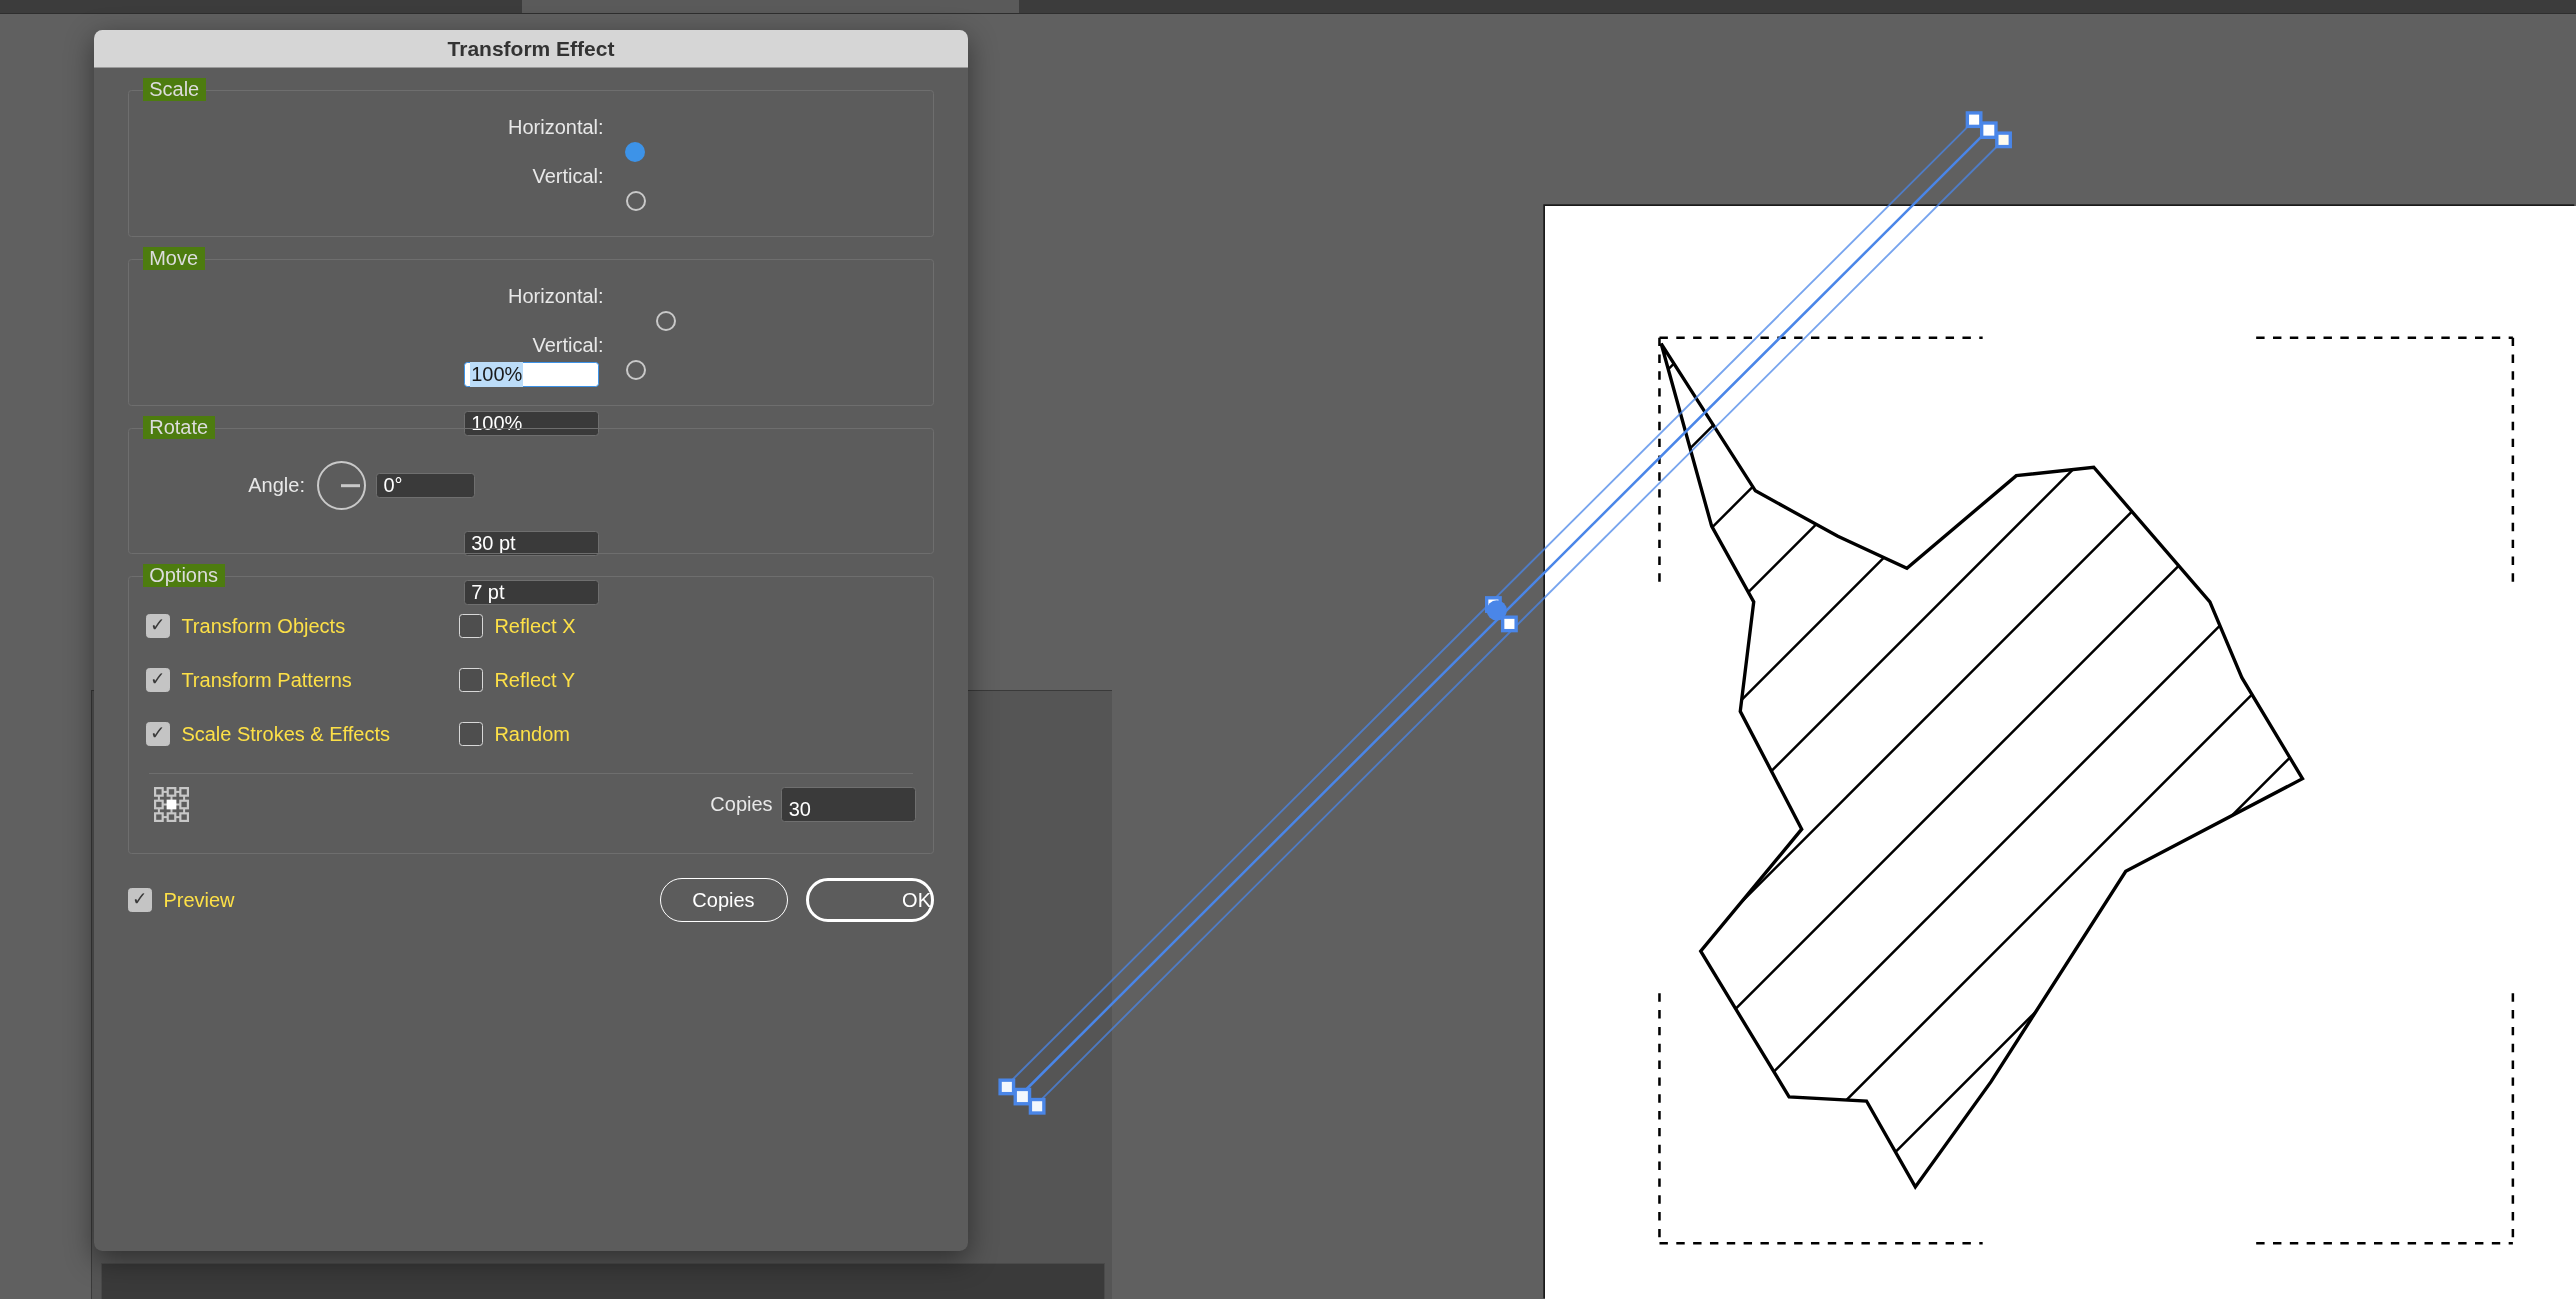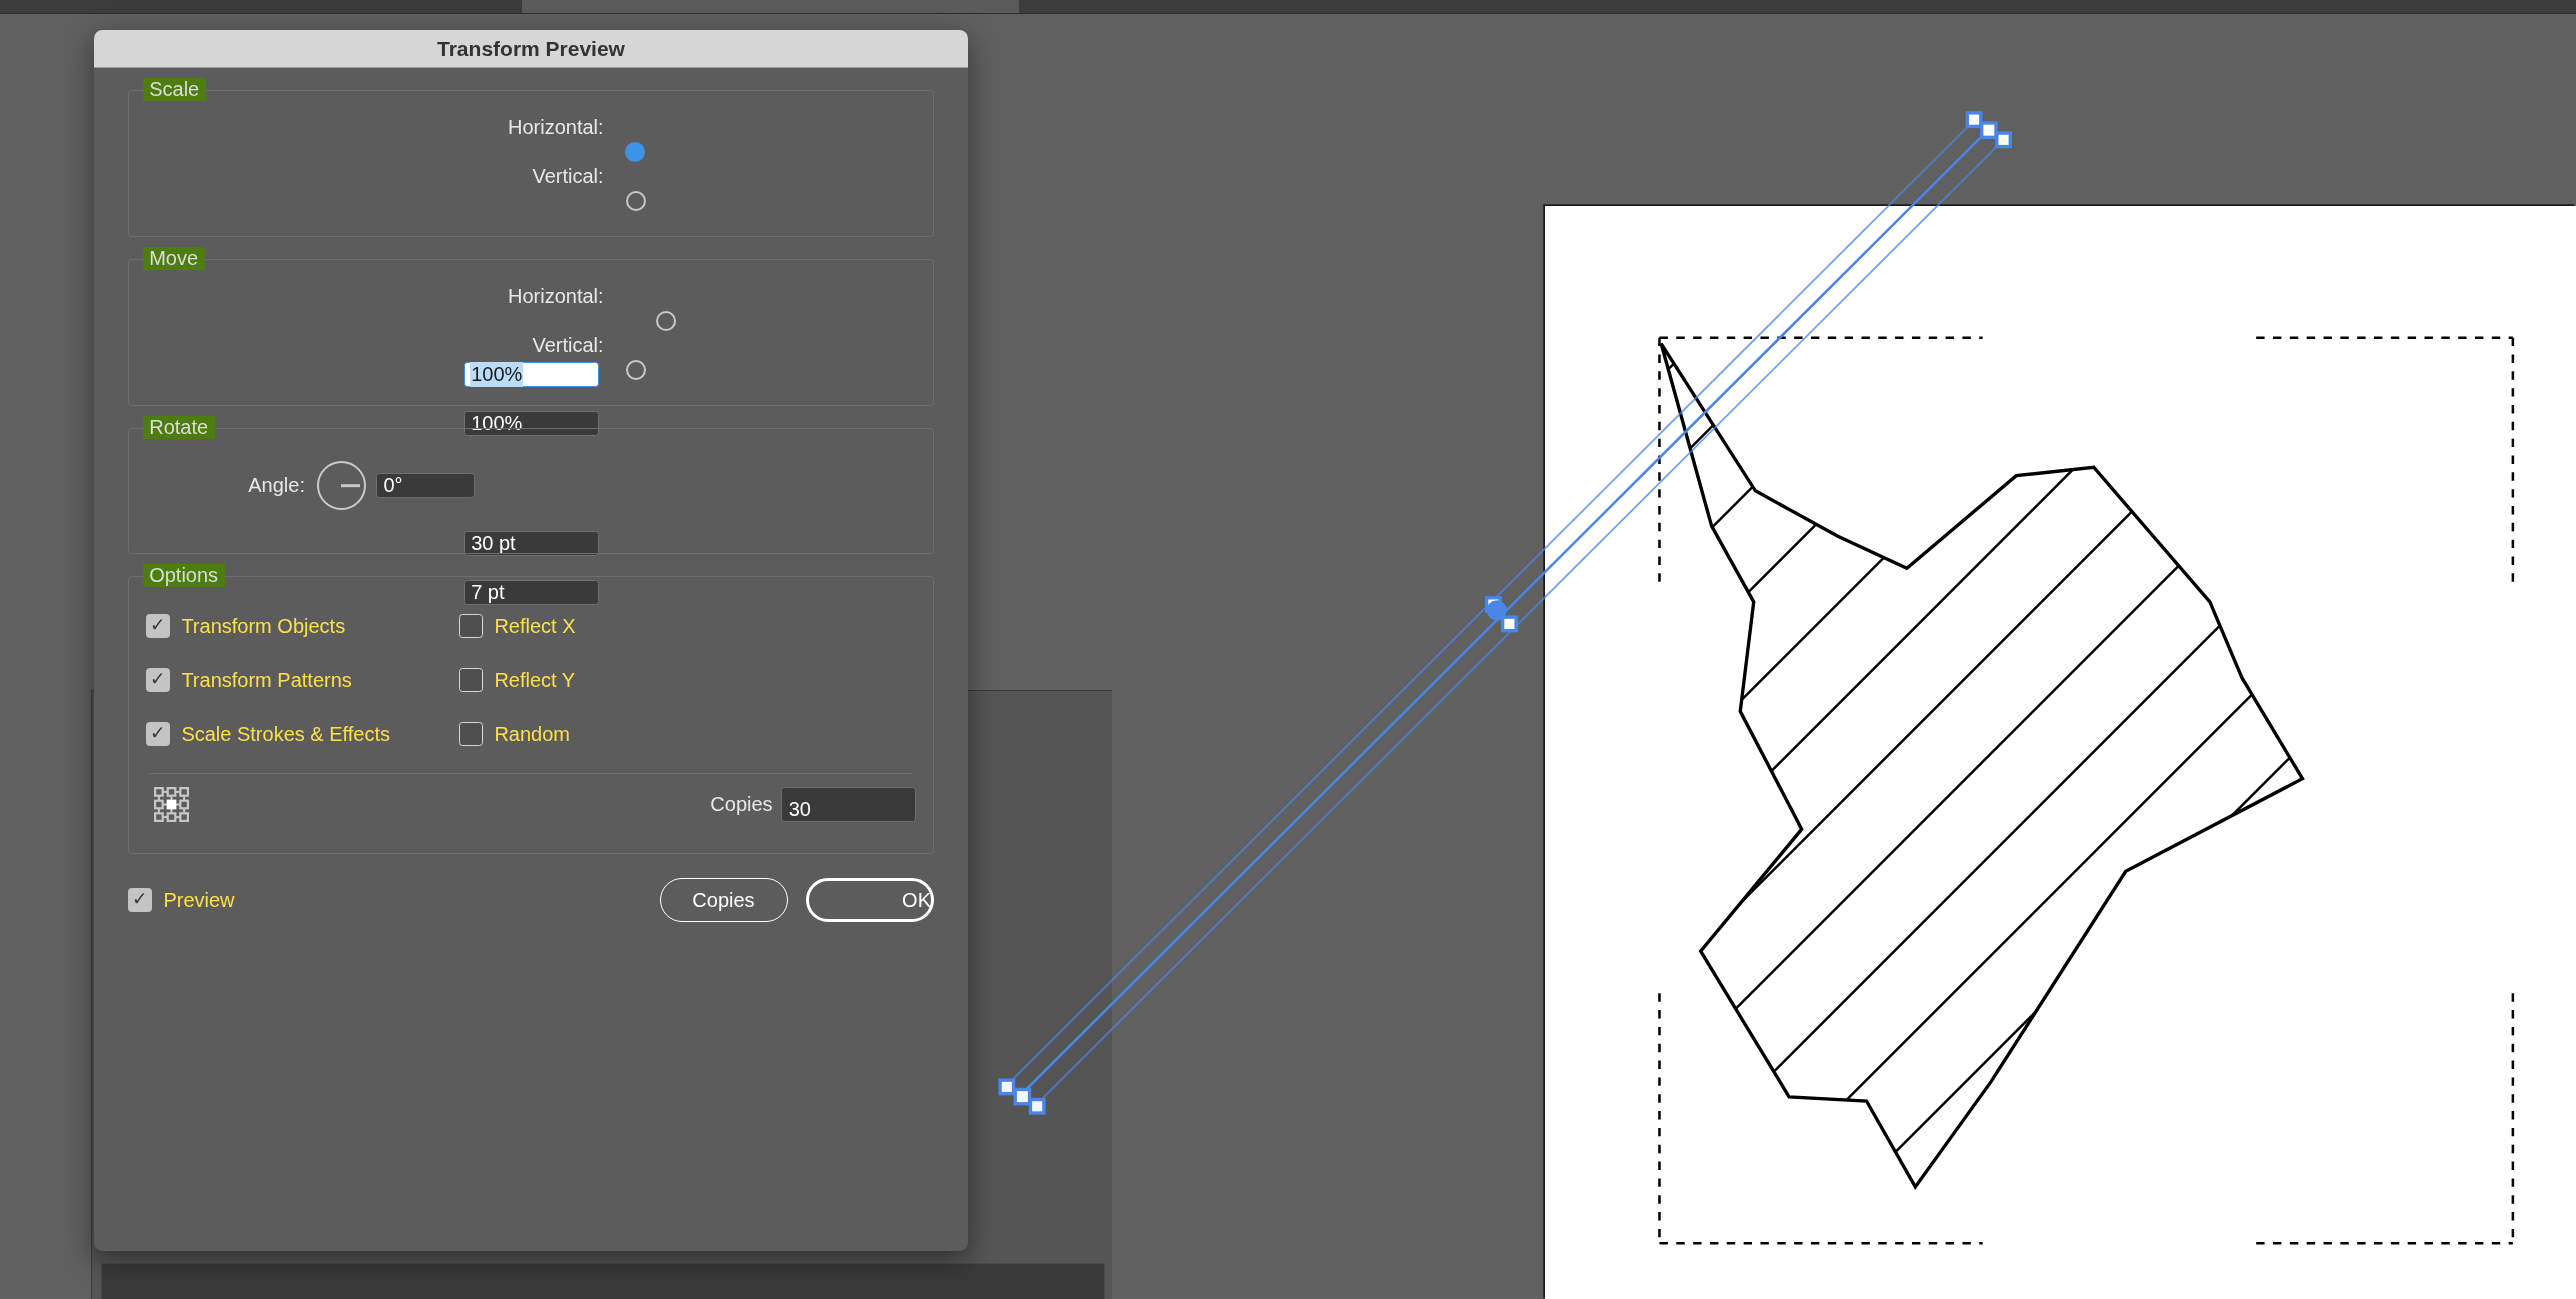--- a/index.html
+++ b/index.html
@@ -185,21 +185,21 @@
 
       <rect x="2337" y="134" width="16" height="16" fill="#ffffff" stroke="#4a86e8" stroke-width="4"></rect>
       <rect x="2354" y="146" width="17" height="17" fill="#ffffff" stroke="#4a86e8" stroke-width="4"></rect>
       <rect x="2372" y="158" width="16" height="16" fill="#fdfbee" stroke="#4a86e8" stroke-width="4"></rect>
     </g>
   </svg>
 
   <div class="dialog">
 
     <div class="dlg-title">
-      <span>Transform Preview</span>
+      <span>Transform Effect</span>
     </div>
 
     <div class="dlg-body">
 
       <div class="group">
         <div class="legend">Scale</div>
         <div class="group-inner">
           <div class="row">
             <div class="lbl">Horizontal:</div>
             <div class="slider">

